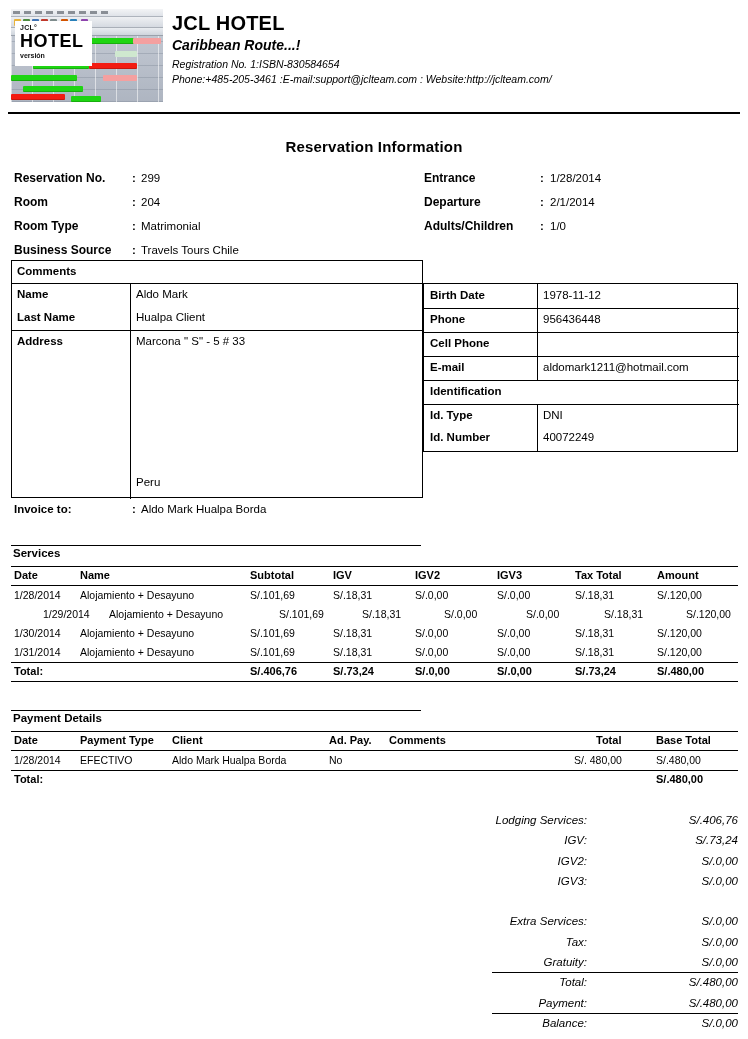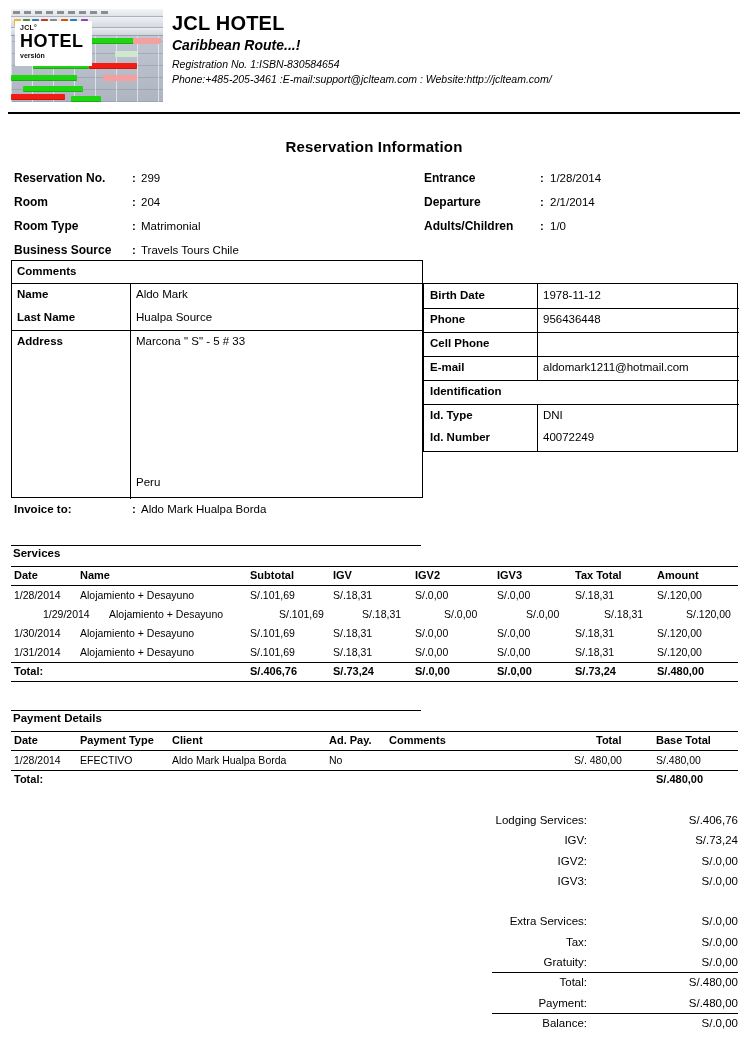--- a/index.html
+++ b/index.html
@@ -161,21 +161,21 @@
     position: absolute; left: 2px; top: 2px;
     font-size: 11.5px; font-weight: 700;
   }
   .sec-headrule { position: absolute; left: 0; width: 727px; border-top: 1px solid #000; }
   .sec-head, .sec-row, .sec-total { position: absolute; left: 0; width: 727px; height: 19px; }
   .cell { position: absolute; font-size: 10.5px; line-height: 19px; white-space: nowrap; }
   .cell.b { font-weight: 700; font-size: 11px; }
 
   
   .summary { position: absolute; left: 0; top: 810px; width: 748px; }
-  .sum-row { position: relative; height: 20.3px; }
+  .sum-row { position: relative; height: 20.3px; font-style: italic; }
   .sum-label {
     position: absolute; right: 161px; font-size: 11.5px; line-height: 20.3px;
     text-align: right; white-space: nowrap;
   }
   .sum-value {
     position: absolute; right: 10px; font-size: 11.5px; line-height: 20.3px;
     text-align: right; white-space: nowrap;
   }
   .sum-rule { position: absolute; left: 492px; width: 246px; border-top: 1px solid #000; }
 </style>
@@ -280,21 +280,21 @@
   <div class="guest-left">
     <div class="gl-vline" style="top:22px;height:216px;"></div>
     <div class="gl-cellline" style="top:22px;"></div>
     <div class="gl-cellline" style="top:69px;"></div>
 
     <span class="gl-lab" style="top:4px;">Comments</span>
 
     <span class="gl-lab" style="top:27px;">Name</span>
     <span class="gl-val" style="top:27px;">Aldo Mark</span>
     <span class="gl-lab" style="top:50px;">Last Name</span>
-    <span class="gl-val" style="top:50px;">Hualpa Source</span>
+    <span class="gl-val" style="top:50px;">Hualpa Client</span>
 
     <span class="gl-lab" style="top:74px;">Address</span>
     <span class="gl-val" style="top:74px;">Marcona " S" - 5 # 33</span>
     <span class="gl-val" style="top:215px;text-align:right;">Peru</span>
   </div>
 
   <div class="guest-right">
     <div class="gr-vline" style="top:0px;height:96px;"></div>
     <div class="gr-vline" style="top:120px;height:47px;"></div>
     <div class="gr-hline" style="top:24px;"></div>

